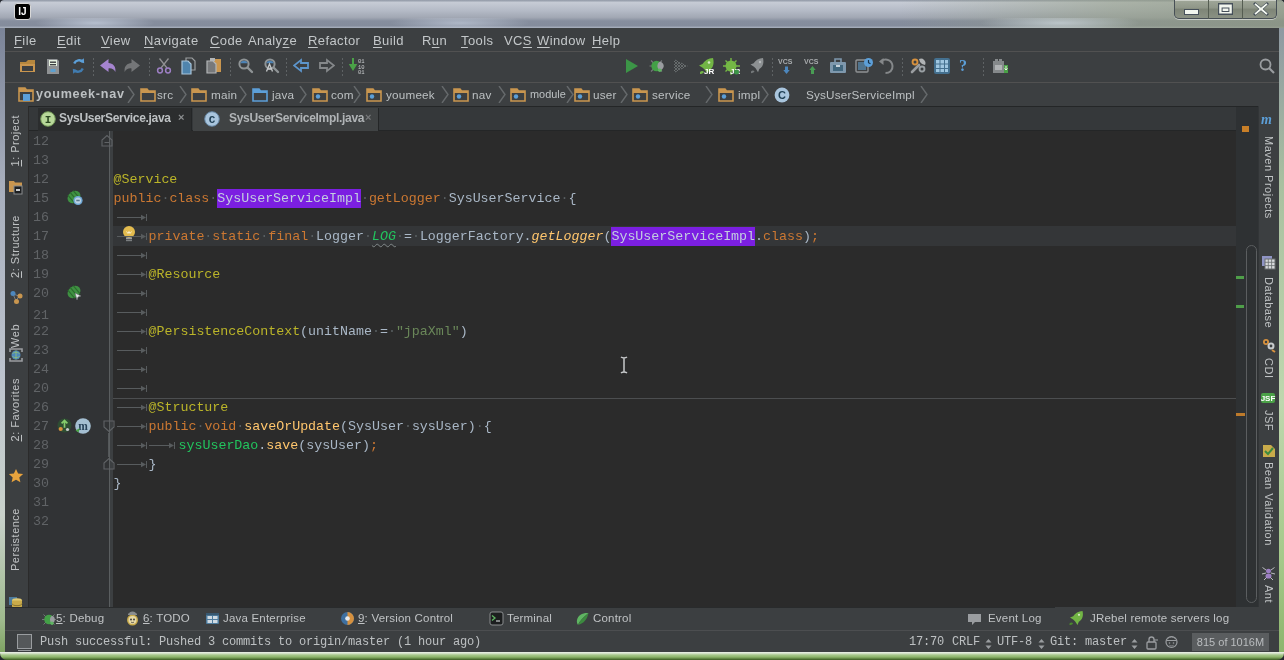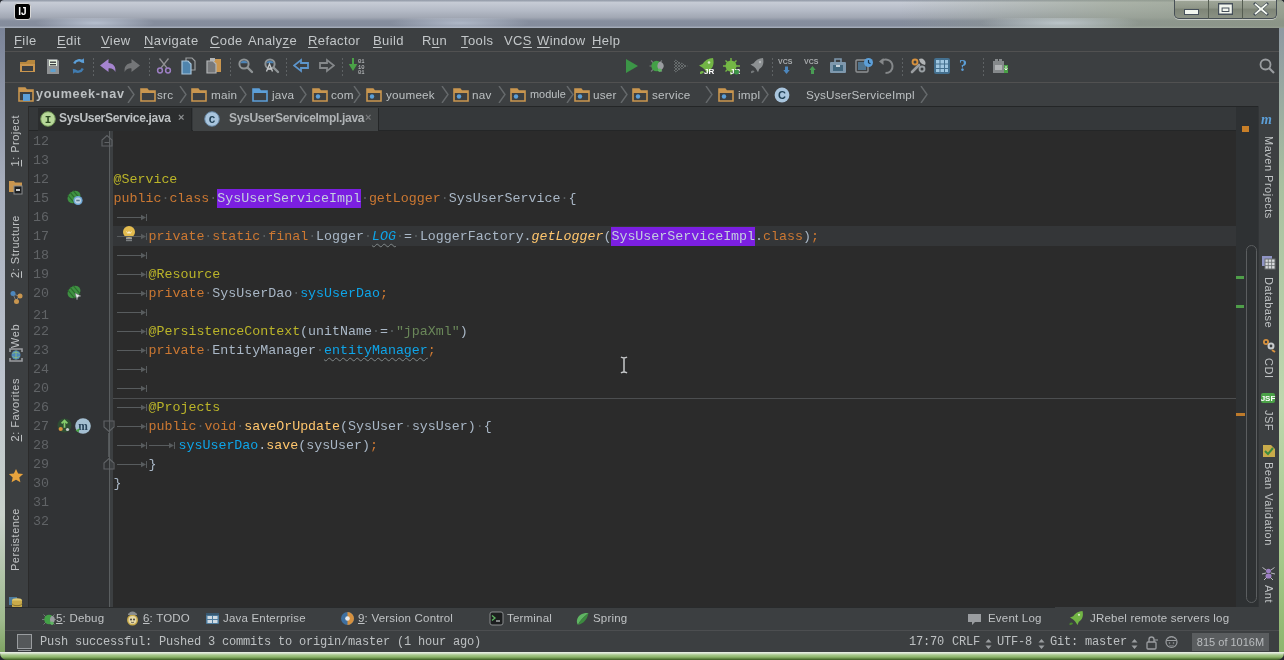--- a/index.html
+++ b/index.html
@@ -45,21 +45,21 @@
 
 #gutter{left:29px;top:131px;width:81px;height:476px;background:#313335;border-right:1px solid #5a5e60;}
 #editor{left:113px;top:131px;width:1123px;height:476px;background:#2b2b2b;}
 #stripecol{left:1236px;top:107px;width:22px;height:500px;background:#2e3133;}
 .ln{position:absolute;width:20px;text-align:right;font:13.3px/19px "Liberation Mono",monospace;color:#606366;}
 .cl{position:absolute;font:13.3px/19px "Liberation Mono",monospace;color:#a9b7c6;white-space:pre;letter-spacing:0px;}
 .cl i{font-style:italic;}
 .k{color:#cc7832;}
 .an{color:#bbb529;}
 .s{color:#6a8759;}
-.f{color:#0ea5e9;}
+.f{color:#22c55e;}
 .m{color:#ffc66d;}
 .ws{color:#585e61;}
 .hl{background:#7b1fe1;color:#c3cee0;padding:2px 0;}
 .wv{text-decoration:underline wavy #808687 1px;text-underline-offset:3px;}
 #caretline{left:113px;top:226px;width:1123px;height:20px;background:#343638;}
 .tabarrow{position:absolute;height:19px;}
 
 #btoolbar{left:5px;top:607px;width:1050px;height:22px;background:#3c3f41;border-top:1px solid #292b2c;}
 #statusbar{left:5px;top:630px;width:1274px;height:22px;background:#3c3f41;border-top:1px solid #4c4e50;}
 .bt{position:absolute;top:4px;font-size:11.5px;color:#c0c3c5;letter-spacing:.2px;white-space:nowrap;}
@@ -579,24 +579,22 @@
     <div class="ln" style="top:417px;left:29px">27</div>
     <div class="ln" style="top:436px;left:29px">28</div>
     <div class="ln" style="top:455px;left:29px">29</div>
     <div class="ln" style="top:474px;left:29px">30</div>
     <div class="ln" style="top:493px;left:29px">31</div>
     <div class="ln" style="top:512px;left:29px">32</div>
     <div class="cl" style="left:113.5px;top:170px"><span class="an">@Service</span></div>
     <div class="cl" style="left:113.5px;top:189px"><span class="k">public</span><span class="ws">·</span><span class="k">class</span><span class="ws">·</span><span class="hl">SysUserServiceImpl</span><span class="ws">·</span><span class="k">getLogger</span><span class="ws">·</span>SysUserService<span class="ws">·</span>{</div>
     <div class="cl" style="left:148.5px;top:227px"><span class="k">private</span><span class="ws">·</span><span class="k">static</span><span class="ws">·</span><span class="k">final</span><span class="ws">·</span>Logger<span class="ws">·</span><span class="f"><i class="wv">LOG</i></span><span class="ws">·</span>=<span class="ws">·</span>LoggerFactory.<span class="m"><i>getLogger</i></span>(<span class="hl">SysUserServiceImpl</span>.<span class="k">class</span>)<span class="k">;</span></div>
     <div class="cl" style="left:148.5px;top:265px"><span class="an">@Resource</span></div>
-    <div class="cl" style="left:148.5px;top:284px"><span class="k">private</span><span class="ws">·</span>SysUserDao<span class="ws">·</span><span class="f">sysUserDao</span><span class="k">;</span></div>
     <div class="cl" style="left:148.5px;top:322px"><span class="an">@PersistenceContext</span>(unitName<span class="ws">·</span>=<span class="ws">·</span><span class="s">"jpaXml"</span>)</div>
-    <div class="cl" style="left:148.5px;top:341px"><span class="k">private</span><span class="ws">·</span>EntityManager<span class="ws">·</span><span class="f wv">entityManager</span><span class="k">;</span></div>
-    <div class="cl" style="left:148.5px;top:398px"><span class="an">@Projects</span></div>
+    <div class="cl" style="left:148.5px;top:398px"><span class="an">@Structure</span></div>
     <div class="cl" style="left:148.5px;top:417px"><span class="k">public</span><span class="ws">·</span><span class="k">void</span><span class="ws">·</span><span class="m">saveOrUpdate</span>(SysUser<span class="ws">·</span>sysUser)<span class="ws">·</span>{</div>
     <div class="cl" style="left:178.5px;top:436px"><span class="f">sysUserDao</span>.<span class="m">save</span>(sysUser)<span class="k">;</span></div>
     <div class="cl" style="left:148.5px;top:455px">}</div>
     <div class="cl" style="left:113.5px;top:474px">}</div>
     <div class="tabarrow" style="left:117px;top:208px"><svg width="31" height="19" viewBox="0 0 31 19">
         <path d="M0 9.5h24" stroke="#585c5e" stroke-width="1"></path>
         <path d="M24 6.8 29 9.5l-5 2.7z" fill="#585c5e"></path>
         <path d="M29.5 6v7" stroke="#585c5e" stroke-width="1"></path>
       </svg></div>
     <div class="tabarrow" style="left:117px;top:227px"><svg width="31" height="19" viewBox="0 0 31 19">
@@ -719,21 +717,21 @@
     <div class="abs" style="left:484px;top:3px"><svg width="15" height="15" viewBox="0 0 15 15">
           <rect x="1" y="1" width="13" height="13" rx="2" fill="#1c1e1f" stroke="#8a8d8f" stroke-width="1"></rect>
           <path d="M3 4.5 6 7 3 9.5" stroke="#5fb562" stroke-width="1.3" fill="none"></path>
           <path d="M7 10h4" stroke="#c8cbcd" stroke-width="1.2"></path>
         </svg></div>
     <div class="bt" style="left:502px">Terminal</div>
     <div class="abs" style="left:570px;top:3px"><svg width="15" height="15" viewBox="0 0 15 15">
           <path d="M13.5 2C8 1.5 3 4 2 9c-.4 2 .2 3.8 1 4.8C4.5 10 8 6.5 13.5 2z" fill="#5fb562"></path>
           <path d="M3 13.8C5 9.5 8.5 6.8 13.5 2 12 8.5 9 12.5 3 13.8z" fill="#3c8a3f"></path>
         </svg></div>
-    <div class="bt" style="left:588px">Spring</div>
+    <div class="bt" style="left:588px">Control</div>
     <div class="abs" style="left:962px;top:4px"><svg width="15" height="13" viewBox="0 0 15 13">
           <path d="M1 1h13v8H8l-3 3v-3H1z" fill="#9a9da0"></path>
         </svg></div>
     <div class="bt" style="left:983px">Event Log</div>
     <div class="abs" style="left:1063px;top:2px"><svg width="17" height="17" viewBox="0 0 17 17">
           <path d="M14.5 1C10.5 1.2 7 3.2 5.2 6.2L2 7.5 5.5 9.8 7.2 11.5 9.5 15l1.3-3.2C14 10 15.8 6.2 14.5 1z" fill="#72b545"></path>
           <path d="M1.5 13.5c1.3-1.3 2.7-1.3 3.6 0-.9 1.3-2.3 1.6-3.6 1.6z" fill="#4a8a2c"></path>
           <circle cx="11" cy="4.8" r="1.1" fill="#d7ecc5"></circle>
         </svg></div>
     <div class="bt" style="left:1085px">JRebel remote servers log</div>

